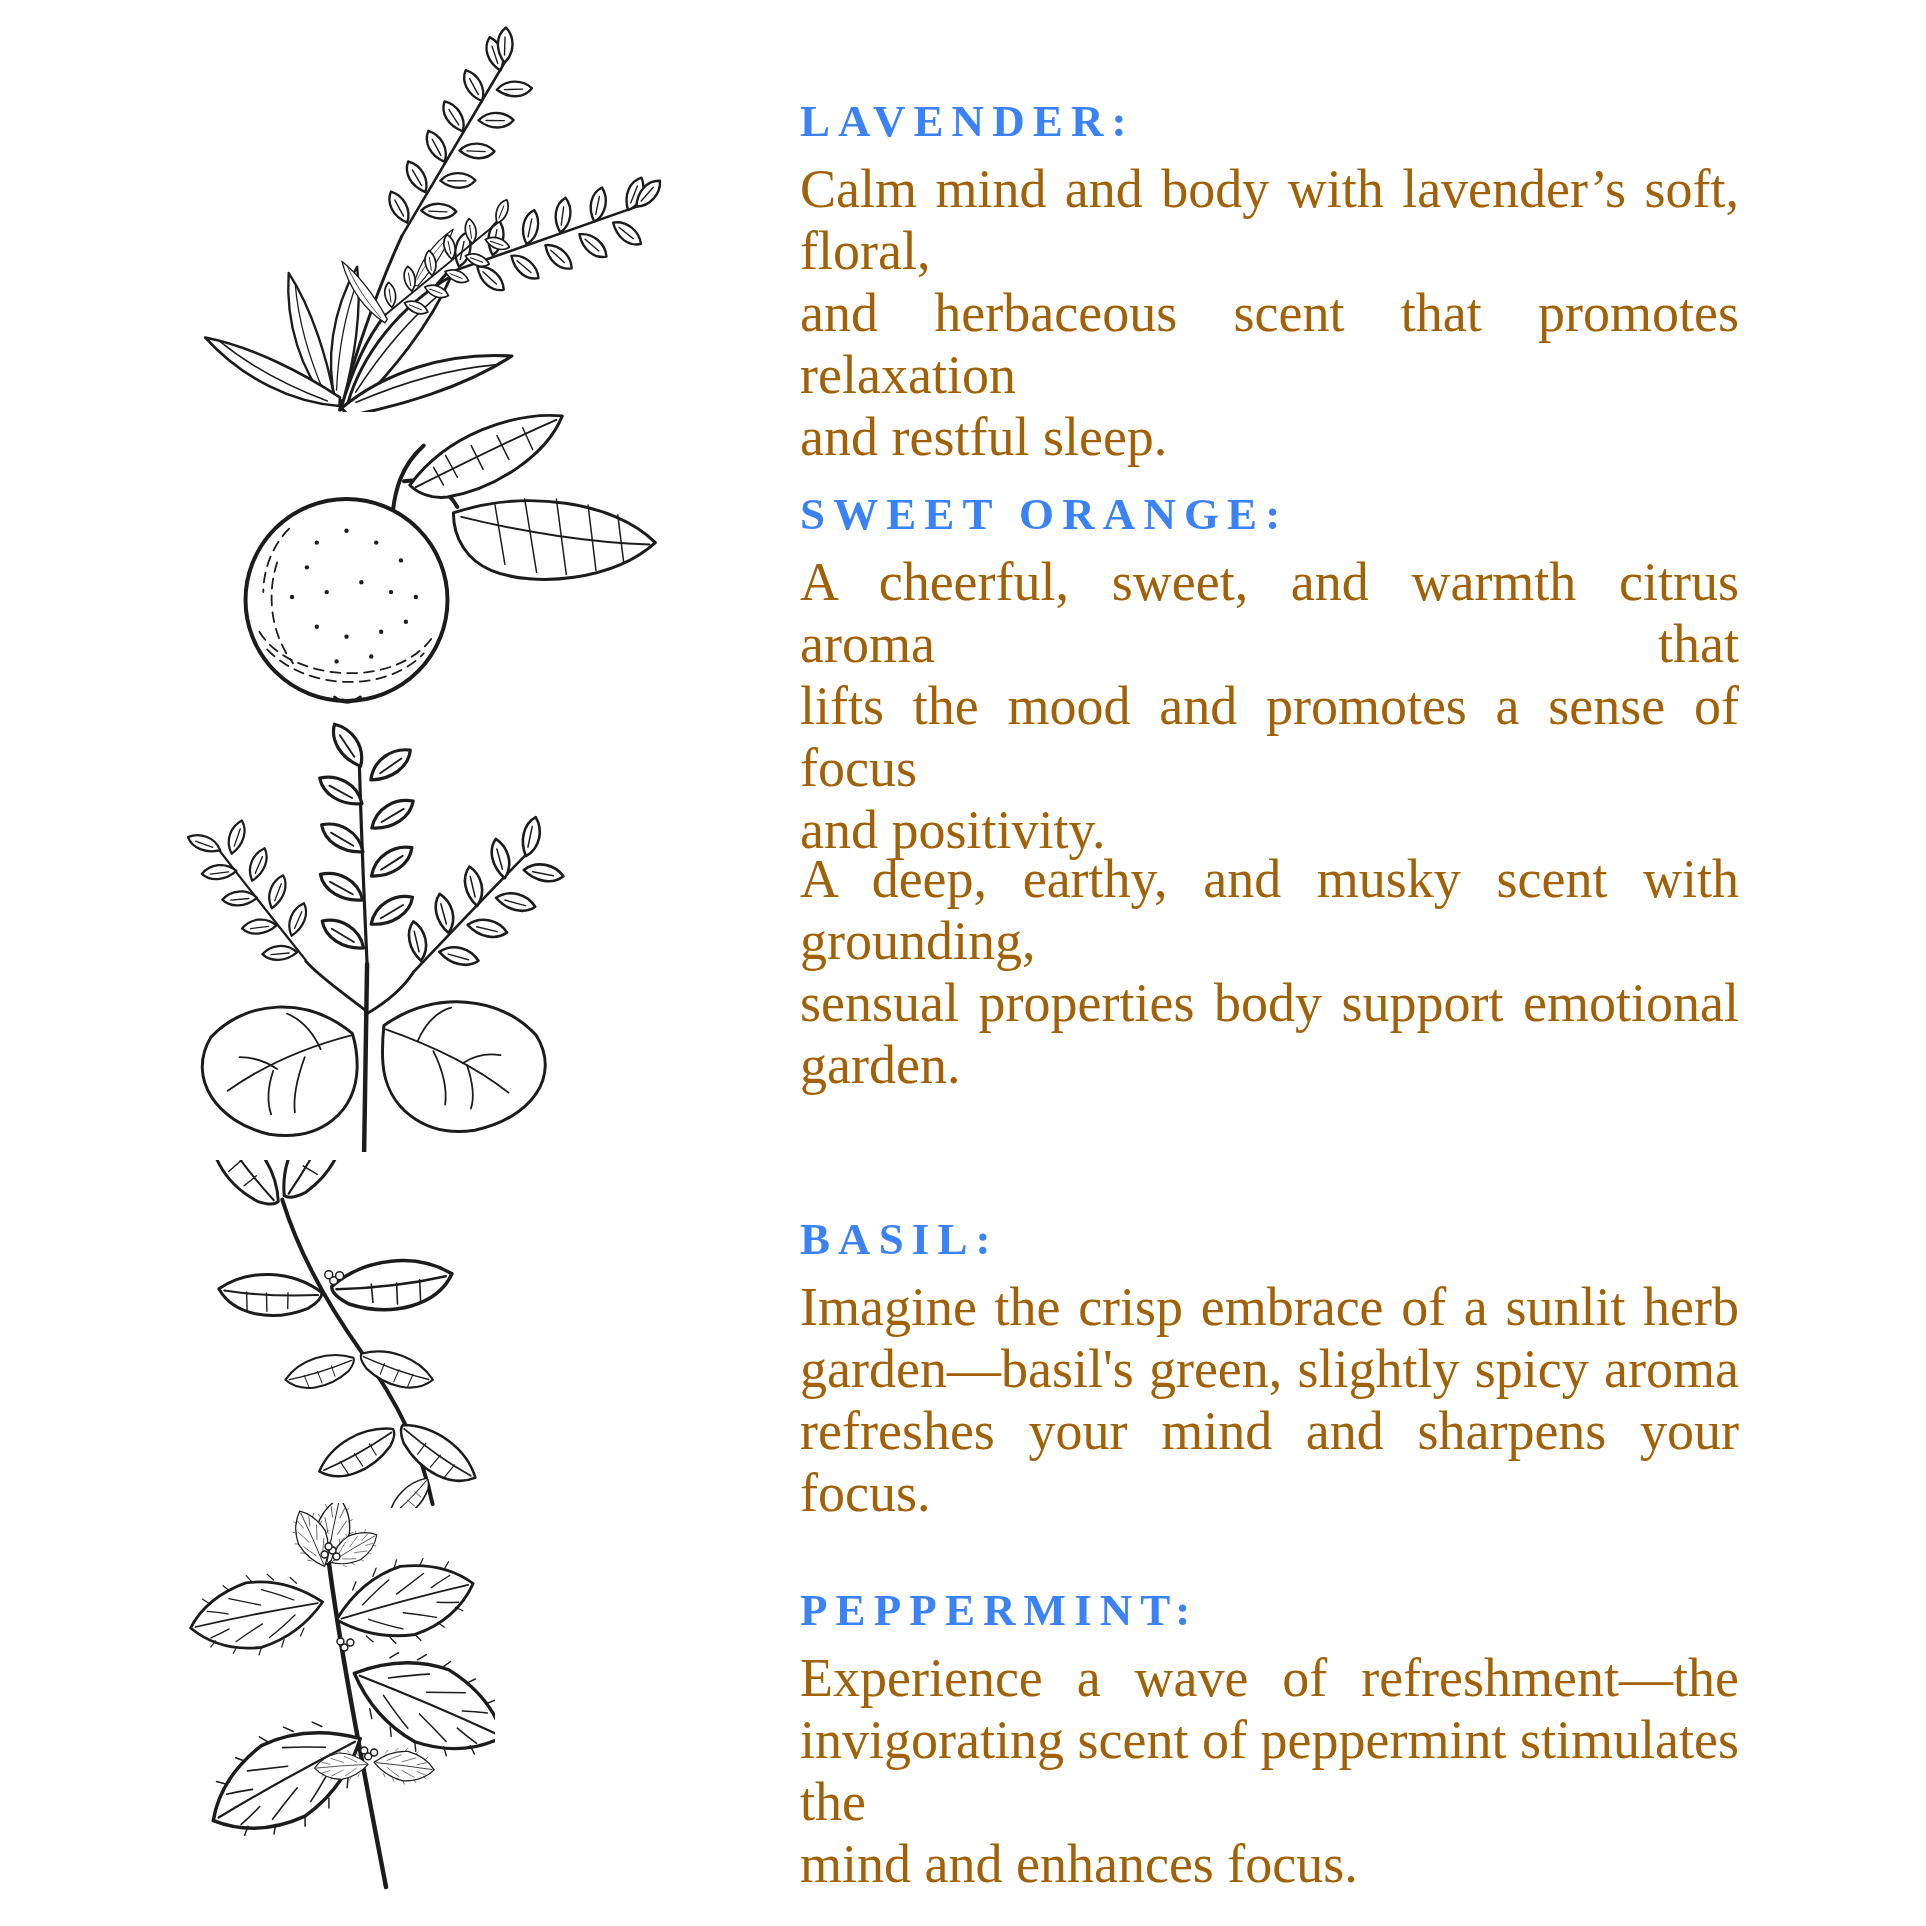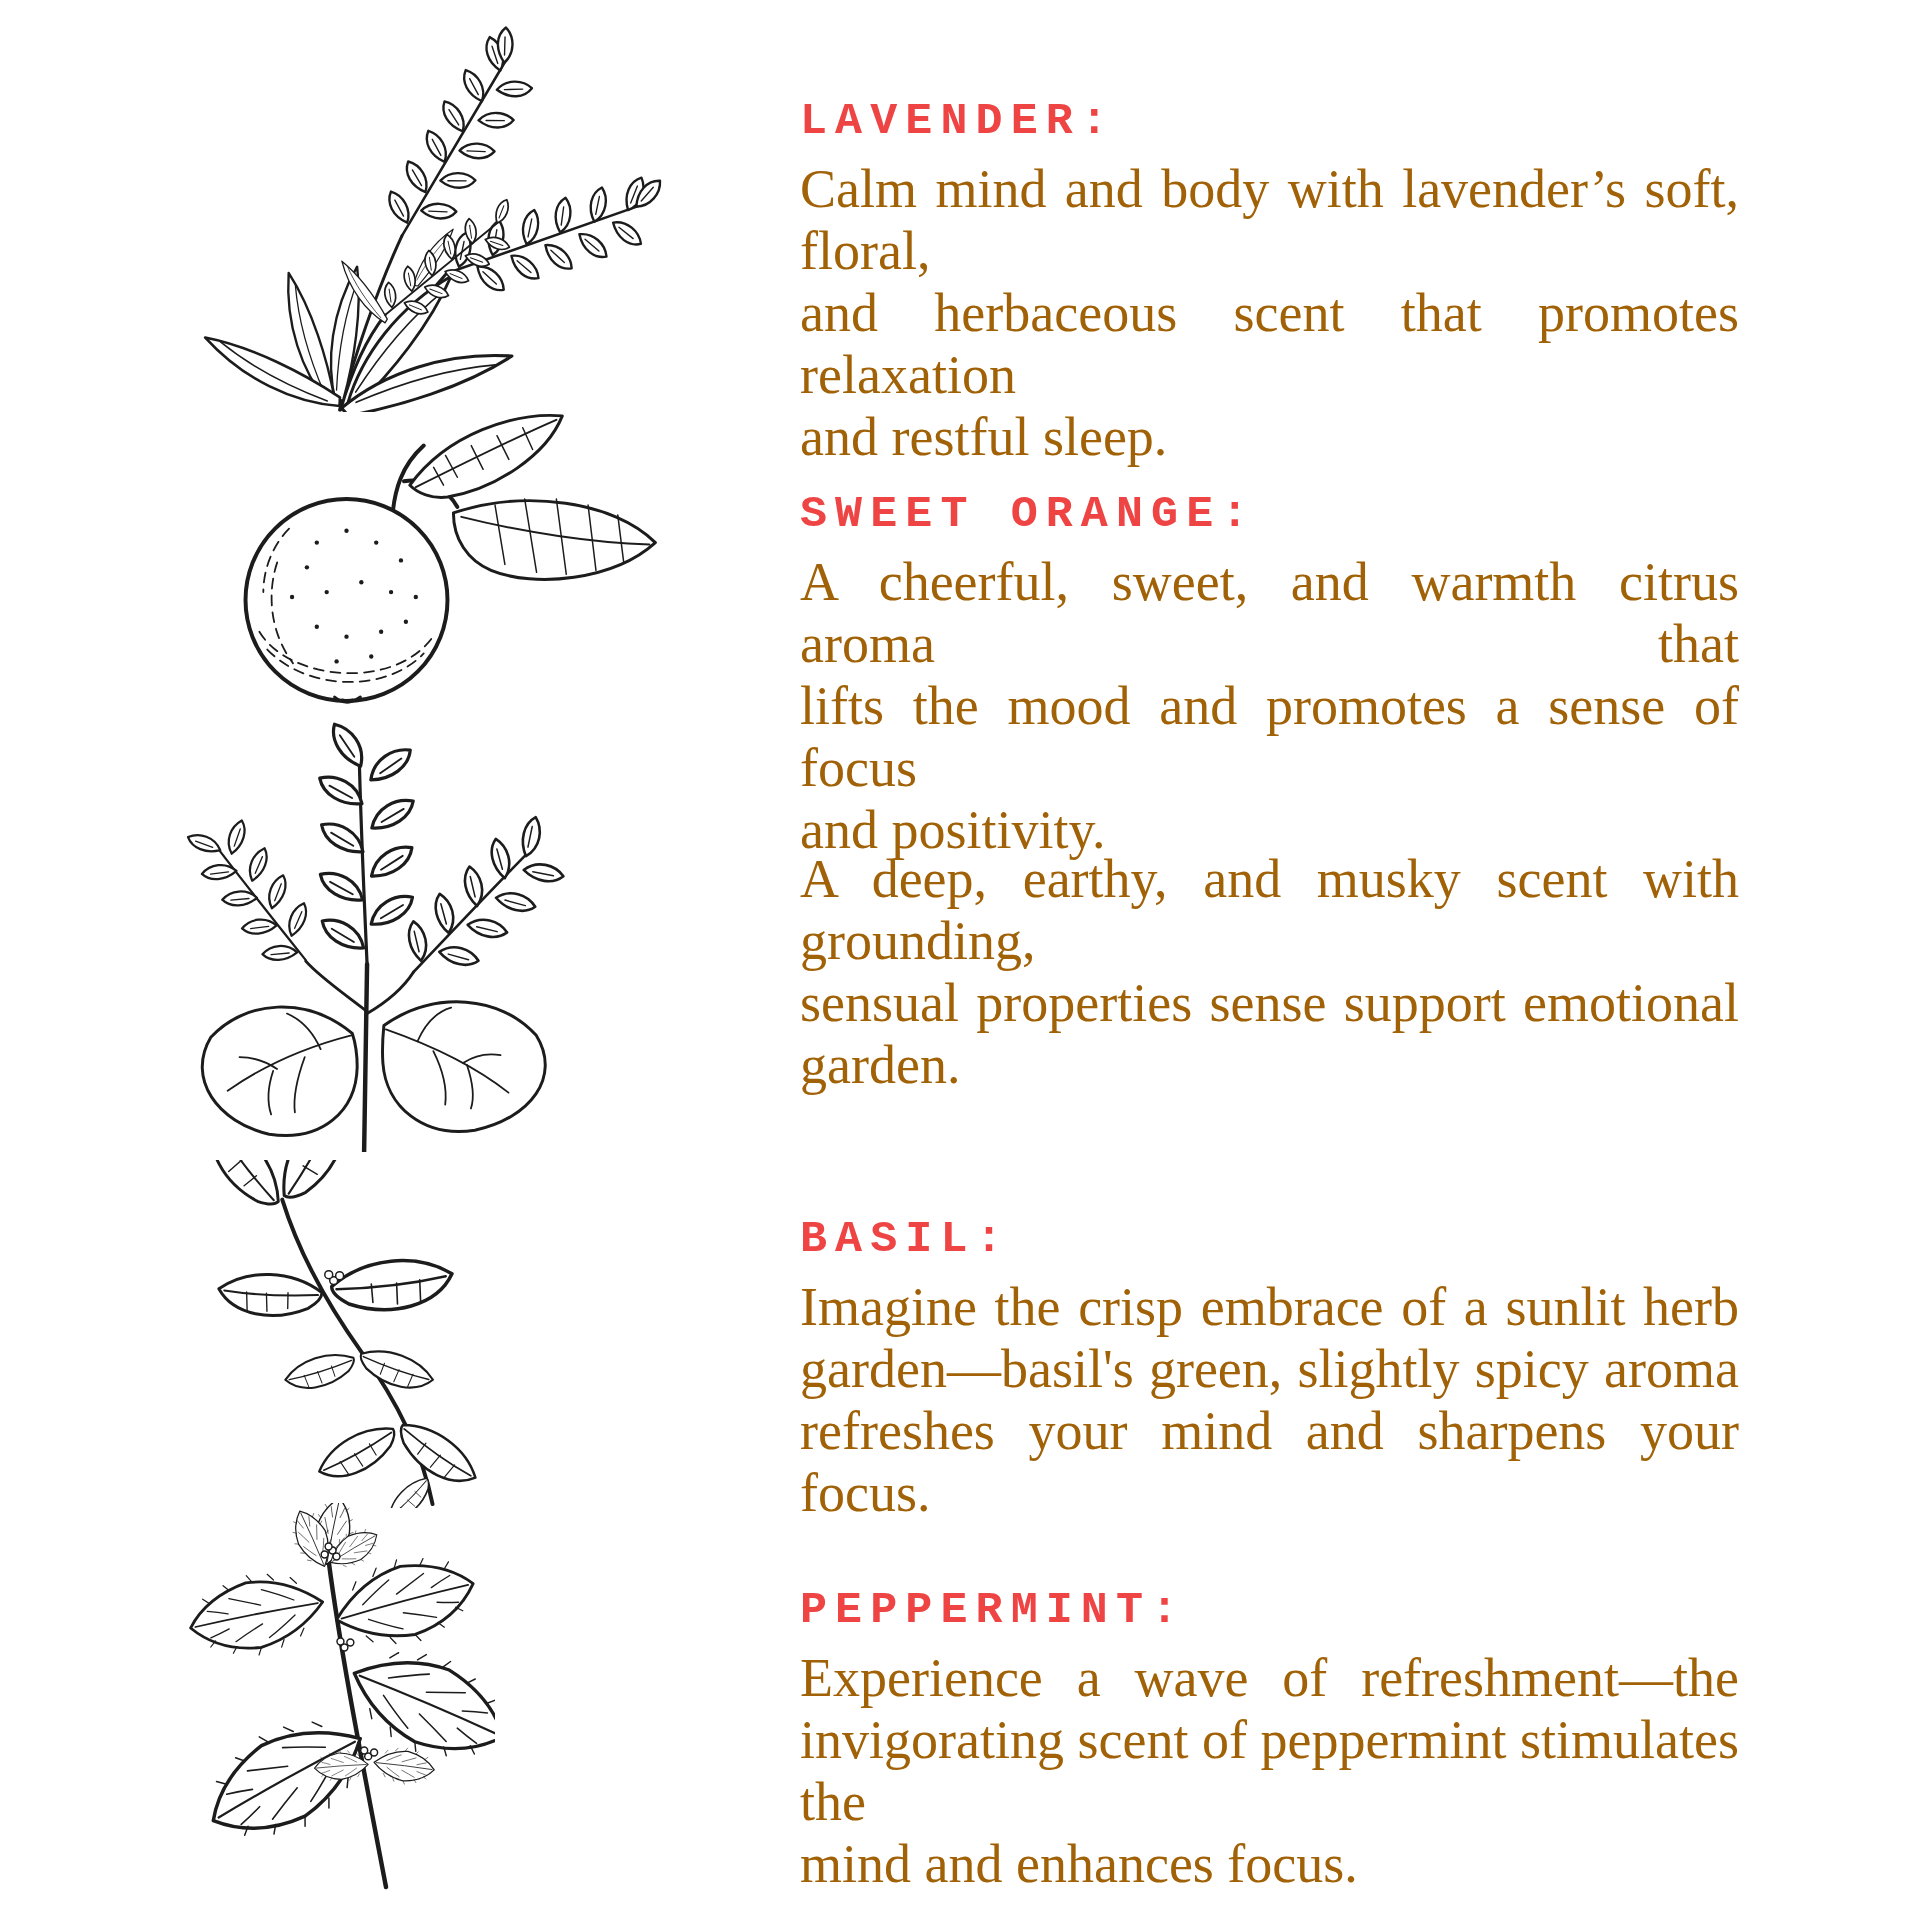--- a/index.html
+++ b/index.html
@@ -3,23 +3,23 @@
 <meta charset="utf-8">
 <style>
   *{margin:0;padding:0;box-sizing:border-box}
   html,body{width:1927px;height:1927px}
   body{background:#ffffff;font-family:"Liberation Serif","DejaVu Serif",serif;color:#000}
   .page{position:relative;width:1927px;height:1927px;background:#ffffff;overflow:hidden}
   .illo{position:absolute}
   .illo svg{display:block;width:100%;height:100%}
   .copy{position:absolute;left:800px;width:939px}
   .heading{
-    font-family:Liberation Mono, monospace;
+    font-family:Liberation Serif, serif;
     font-weight:700;font-size:45px;line-height:45px;
-    letter-spacing:0.18em;color:#ef4444;margin-bottom:14px;
+    letter-spacing:0.18em;color:#3b82f6;margin-bottom:14px;
   }
   .bline{font-size:54px;line-height:62px;color:#a16207;text-align:justify;text-align-last:justify}
   .bline.last{text-align-last:left}
   svg .ink{fill:none;stroke:#1c1c1c;stroke-linecap:round;stroke-linejoin:round}
   svg .fillw{fill:#ffffff;stroke:#1c1c1c;stroke-linecap:round;stroke-linejoin:round}
   svg .dot{fill:#1c1c1c;stroke:none}
 </style>
 </head>
 <body>
 
@@ -241,21 +241,21 @@
           <path d="M280 350 C290 370 294 388 292 404"></path>
           <path d="M310 362 C322 354 336 352 348 354"></path>
           <path d="M314 364 C320 382 322 396 318 408"></path>
         </g>
       </g>
     </svg>
   </figure>
 
   <section class="copy" style="top:848px">
     <p class="bline">A deep, earthy, and musky scent with grounding,</p>
-    <p class="bline">sensual properties sense support emotional</p>
+    <p class="bline">sensual properties body support emotional</p>
     <p class="bline last">garden.</p>
   </section>
 
   <figure class="illo" style="left:183px;top:1160px;width:332px;height:348px">
     <svg viewBox="0 0 335 352">
       <defs>
         <g id="ba-leaf">
           <path class="fillw" stroke-width="2.6" d="M0 0 C18 -28 54 -42 84 -34 C80 -8 50 10 16 9 C6 7 1 4 0 0 Z"></path>
           <path class="ink" stroke-width="1.8" d="M4 1 C32 -8 60 -20 80 -31"></path>
           <path class="ink" stroke-width="1.2" d="M28 -10 L33 3"></path>

